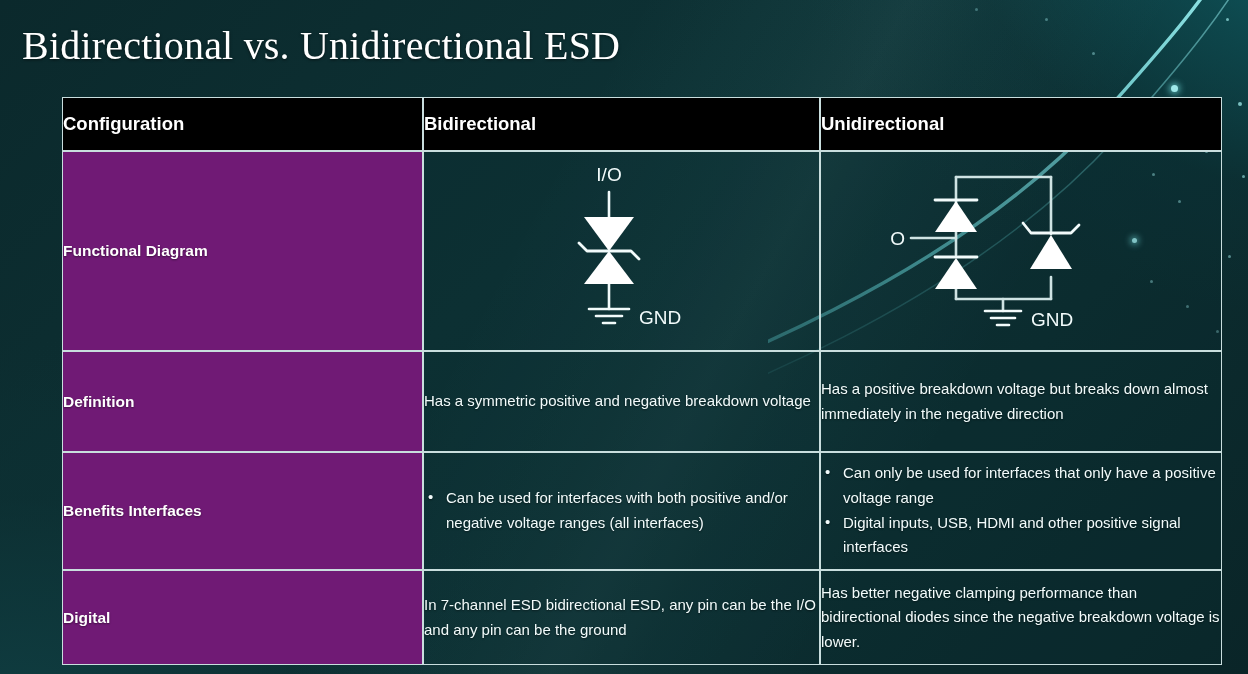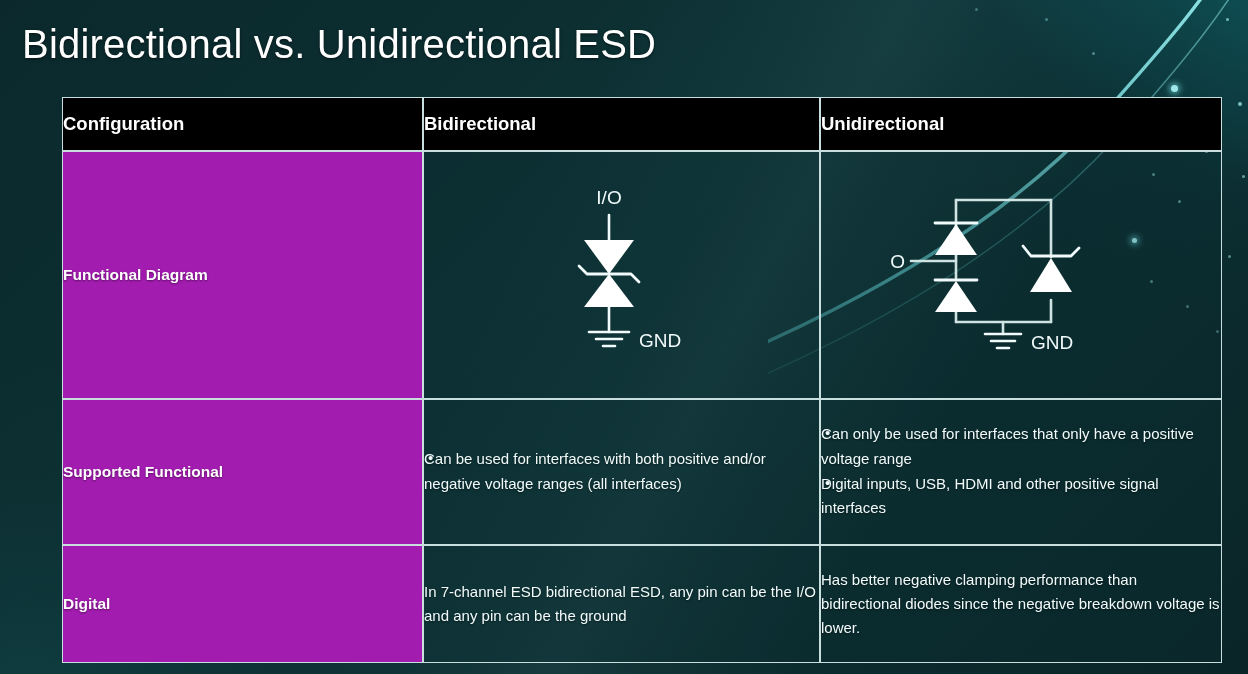--- a/index.html
+++ b/index.html
@@ -21,21 +21,21 @@
   }
   .bg-sheen{
     position:absolute;left:-8%;top:-30%;width:130%;height:170%;
     background:linear-gradient(118deg, rgba(255,255,255,0) 38%, rgba(120,220,220,0.045) 46%, rgba(160,240,240,0.065) 50%, rgba(120,220,220,0.04) 54%, rgba(255,255,255,0) 62%);
   }
   .swoosh{position:absolute;right:-40px;top:-30px;width:520px;height:460px;pointer-events:none;}
   .dot{position:absolute;border-radius:50%;background:#9fe9ea;pointer-events:none;}
   .dot.glow{box-shadow:0 0 6px 2px rgba(120,230,230,.65);}
 
   
-  #title-bar{position:absolute;left:0;top:0;width:1040px;height:92px;}
+  #title-bar{position:absolute;left:0;top:0;width:1040px;height:92px;font-family:Liberation Serif, serif;}
   #page-title{
     position:absolute;left:22px;top:22px;
     font-size:40px;color:#ffffff;letter-spacing:.2px;white-space:nowrap;
     text-shadow:0 1px 3px rgba(0,0,0,.55);
   }
   #deck-label{
     position:absolute;right:20px;top:12px;
     font-size:34px;color:#eef6f6;white-space:nowrap;
     text-shadow:0 1px 4px rgba(0,0,0,.5);
   }
@@ -54,35 +54,35 @@
   }
   .hdr{
     background:#000000;
     color:#ffffff;font-size:18.5px;font-weight:bold;
     height:52px;
     text-shadow:0 1px 2px rgba(0,0,0,.5);
   }
   .hdr.left{text-align:left;padding-left:14px;}
   .hdr.center{text-align:left;}
   .rowlabel{
-    background:#a21caf;
+    background:#701a75;
     color:#ffffff;font-size:15.5px;font-weight:bold;
     padding-left:14px;text-align:left;
     text-shadow:0 1px 2px rgba(0,0,0,.45);
   }
   .cell{
     background:rgba(12,46,50,0.28);
     color:#f2fbfb;font-size:15px;line-height:1.62;
     padding:10px 14px;vertical-align:middle;
     text-shadow:0 1px 2px rgba(0,0,0,.45);
   }
   .diagram-cell{background:rgba(12,46,50,0.20);text-align:center;vertical-align:middle;}
   ul.blist{margin:0;padding:0;list-style:none;}
   ul.blist li{
-    position:relative;margin:0 0 1px 0;
+    position:relative;padding-left:22px;margin:0 0 1px 0;
     font-size:15px;line-height:1.62;color:#f2fbfb;
   }
   ul.blist li:before{
     content:"\2022";position:absolute;left:4px;top:-1px;
     color:#f2fbfb;font-size:15px;
   }
   .circuit{display:block;margin:0 auto;}
 </style>
 </head>
 <body>
@@ -208,23 +208,28 @@
           <g stroke="#f2fbfb" stroke-width="2.8" fill="none" stroke-linecap="round" stroke-linejoin="round">
             <polyline points="132,64 140,74 180,74 188,66"></polyline>
           </g>
 
           <text x="14" y="86" text-anchor="end" font-family="Liberation Sans, sans-serif" font-size="19" fill="#f2fbfb">I/O</text>
           <text x="140" y="167" text-anchor="start" font-family="Liberation Sans, sans-serif" font-size="19" fill="#f2fbfb">GND</text>
         </svg>
       </td>
     </tr>
 
+    <tr style="height:101px;">
+      <td class="rowlabel">Definition</td>
+      <td class="cell">Has a symmetric positive and negative breakdown voltage</td>
+      <td class="cell">Has a positive breakdown voltage but breaks down almost immediately in the negative direction</td>
+    </tr>
 
     <tr style="height:118px;">
-      <td class="rowlabel">Supported Functional</td>
+      <td class="rowlabel">Benefits Interfaces</td>
       <td class="cell">
         <ul class="blist">
           <li>Can be used for interfaces with both positive and/or negative voltage ranges (all interfaces)</li>
         </ul>
       </td>
       <td class="cell">
         <ul class="blist">
           <li>Can only be used for interfaces that only have a positive voltage range</li>
           <li>Digital inputs, USB, HDMI and other positive signal interfaces</li>
         </ul>

